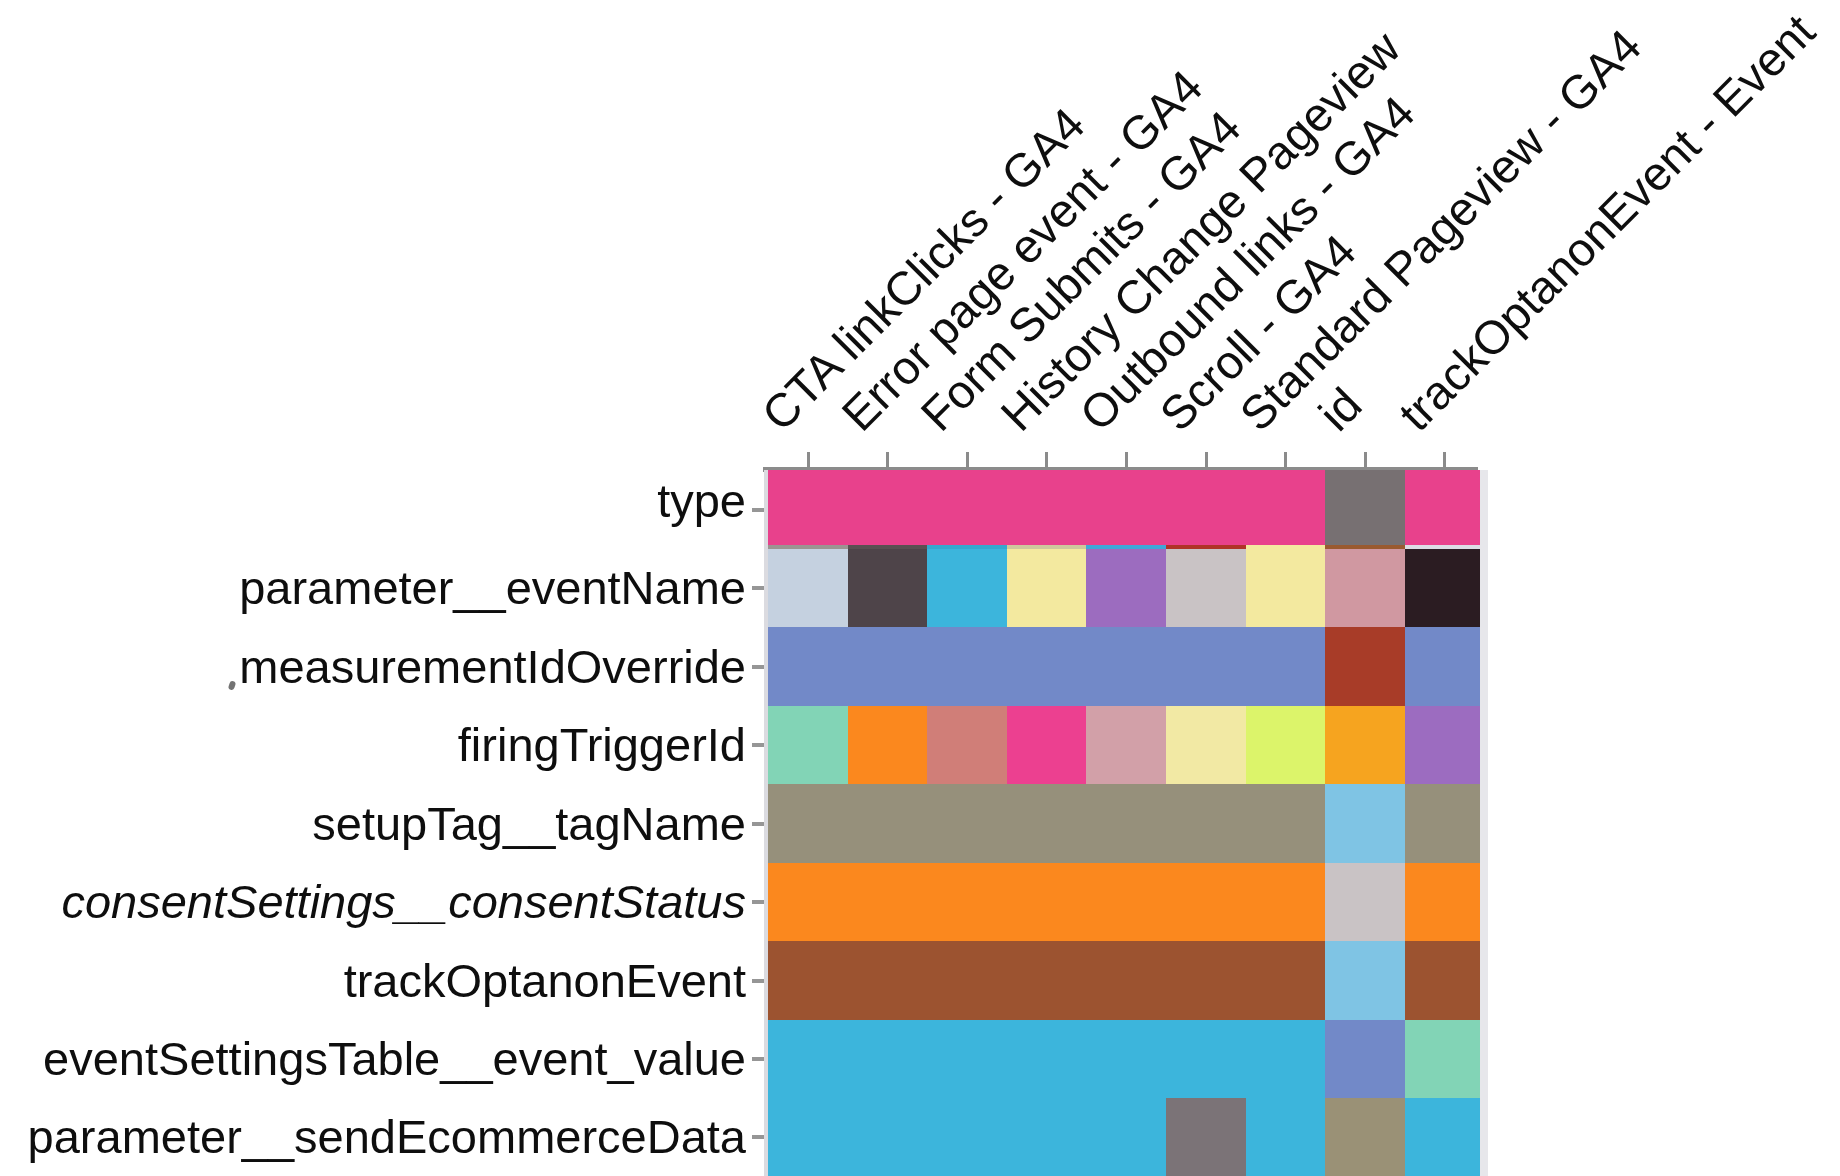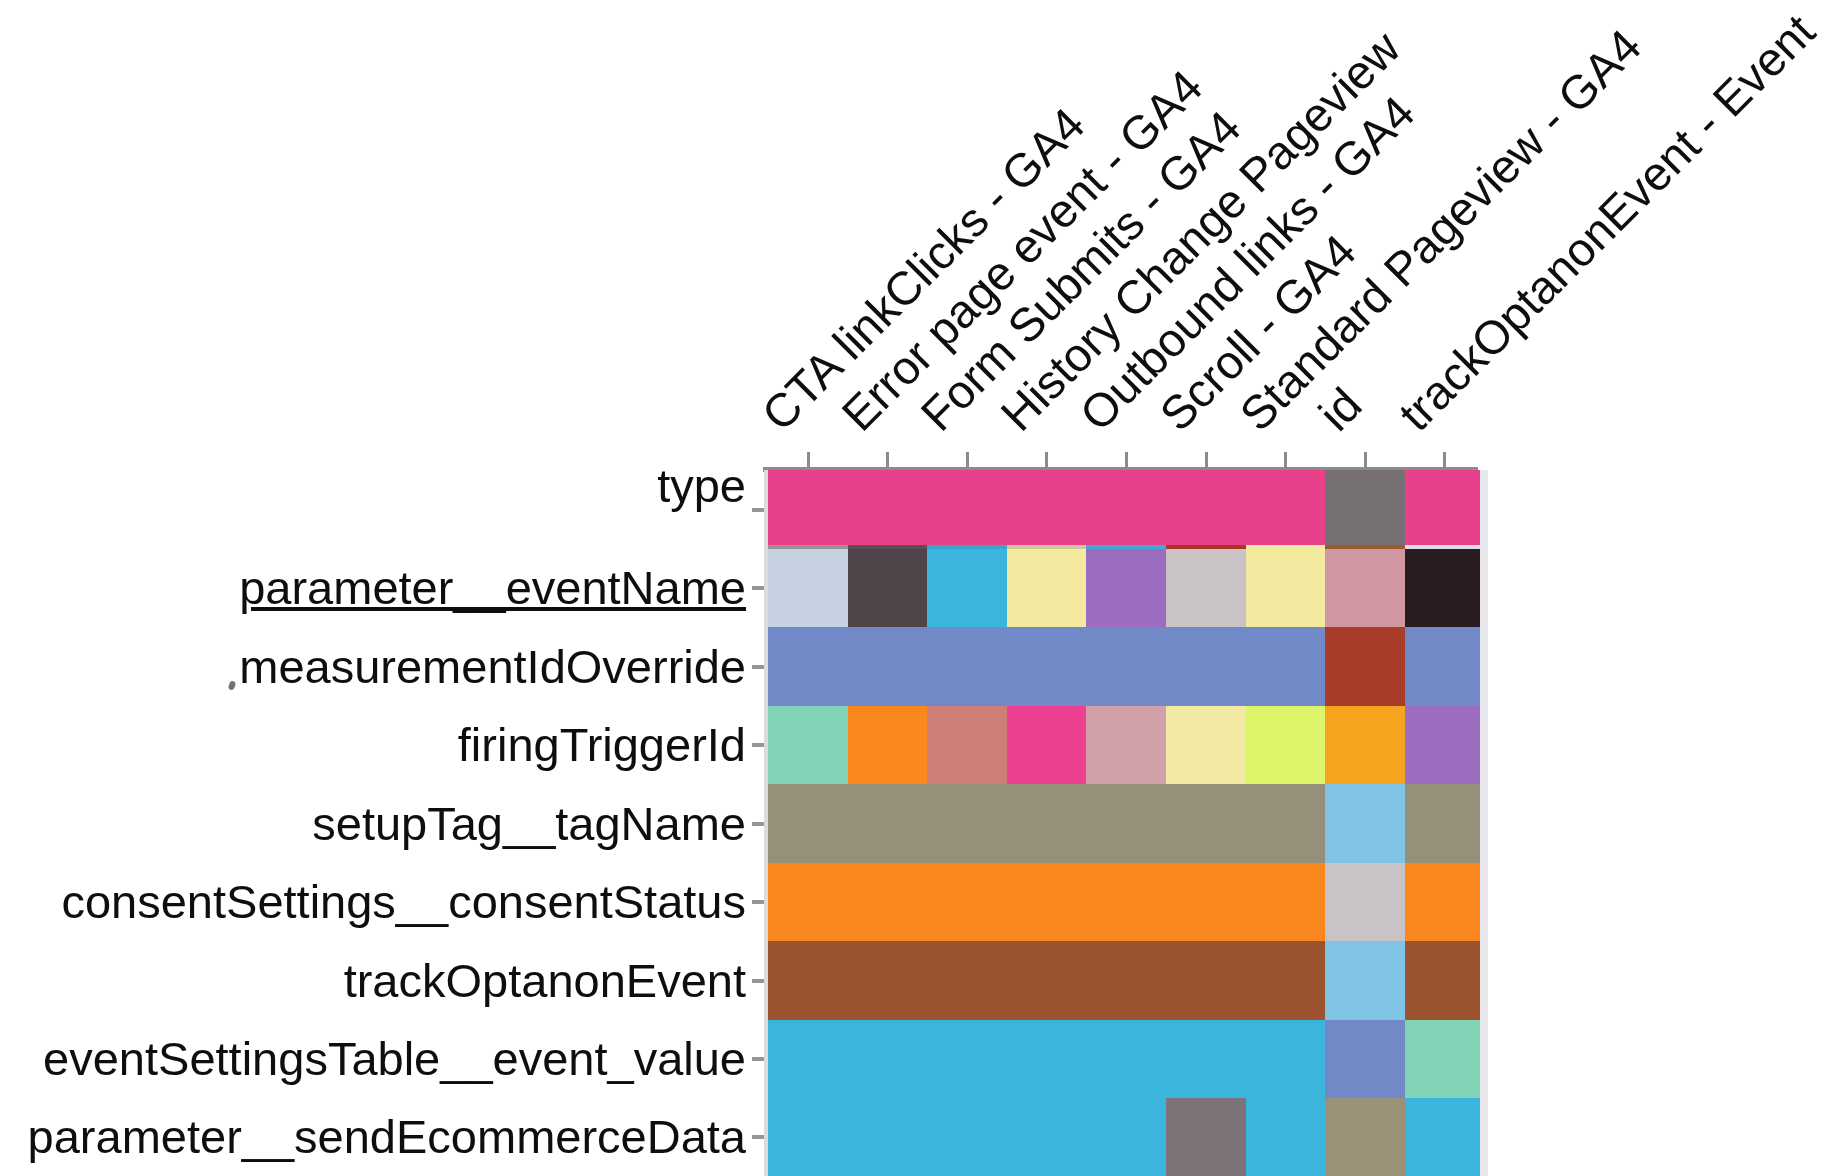--- a/index.html
+++ b/index.html
@@ -70,26 +70,26 @@
       <div class="col-tick" style="left: 965.5px; top: 452px; height: 15px; background: rgb(139, 139, 139);"></div>
       <div class="col-tick" style="left: 1045px; top: 452px; height: 15px; background: rgb(139, 139, 139);"></div>
       <div class="col-tick" style="left: 1124.5px; top: 452px; height: 15px; background: rgb(139, 139, 139);"></div>
       <div class="col-tick" style="left: 1204.5px; top: 452px; height: 15px; background: rgb(139, 139, 139);"></div>
       <div class="col-tick" style="left: 1284px; top: 452px; height: 15px; background: rgb(139, 139, 139);"></div>
       <div class="col-tick" style="left: 1363.5px; top: 452px; height: 15px; background: rgb(139, 139, 139);"></div>
       <div class="col-tick" style="left: 1443px; top: 452px; height: 15px; background: rgb(139, 139, 139);"></div>
     </div>
   <div class="top-spine" id="topSpine" style="background: rgb(139, 139, 139);"></div>
   <div id="rowLabels">
-      <div class="row-label" style="top: 454px; color: rgb(14, 14, 14);">type</div>
-      <div class="row-label" style="top: 556px; color: rgb(14, 14, 14); text-decoration: underline;">parameter__eventName</div>
+      <div class="row-label" style="top: 469px; color: rgb(14, 14, 14);">type</div>
+      <div class="row-label" style="top: 556px; color: rgb(14, 14, 14);">parameter__eventName</div>
       <div class="row-label" style="top: 634.5px; color: rgb(14, 14, 14);">measurementIdOverride</div>
       <div class="row-label" style="top: 713px; color: rgb(14, 14, 14);">firingTriggerId</div>
       <div class="row-label" style="top: 791.5px; color: rgb(14, 14, 14);">setupTag__tagName</div>
-      <div class="row-label" style="top: 870px; color: rgb(14, 14, 14);">consentSettings__consentStatus</div>
+      <div class="row-label" style="top: 870px; color: rgb(14, 14, 14); font-style: italic;">consentSettings__consentStatus</div>
       <div class="row-label" style="top: 948.5px; color: rgb(14, 14, 14);">trackOptanonEvent</div>
       <div class="row-label" style="top: 1027px; color: rgb(14, 14, 14);">eventSettingsTable__event_value</div>
       <div class="row-label" style="top: 1105px; color: rgb(14, 14, 14);">parameter__sendEcommerceData</div>
     </div>
   <div id="rowTicks">
       <div class="row-tick" style="left: 752px; top: 507.5px; background: rgb(150, 150, 150);"></div>
       <div class="row-tick" style="left: 752px; top: 586px; background: rgb(150, 150, 150);"></div>
       <div class="row-tick" style="left: 752px; top: 664.5px; background: rgb(150, 150, 150);"></div>
       <div class="row-tick" style="left: 752px; top: 743px; background: rgb(150, 150, 150);"></div>
       <div class="row-tick" style="left: 752px; top: 821.5px; background: rgb(150, 150, 150);"></div>

